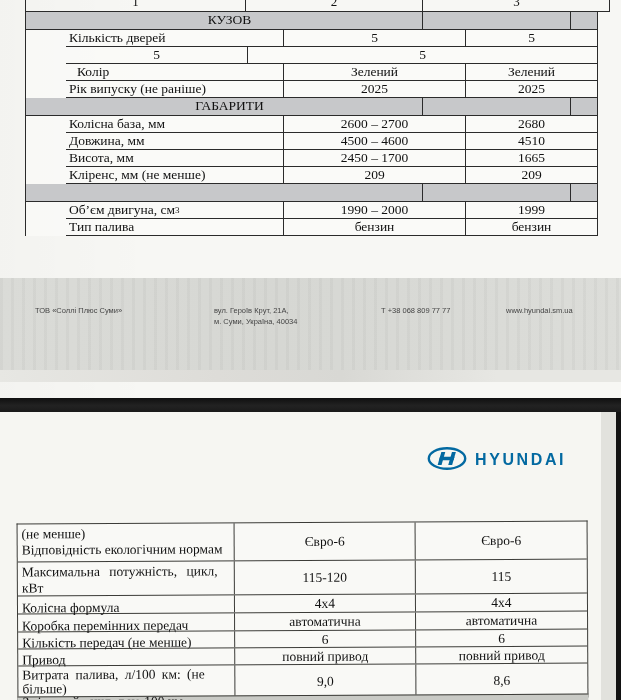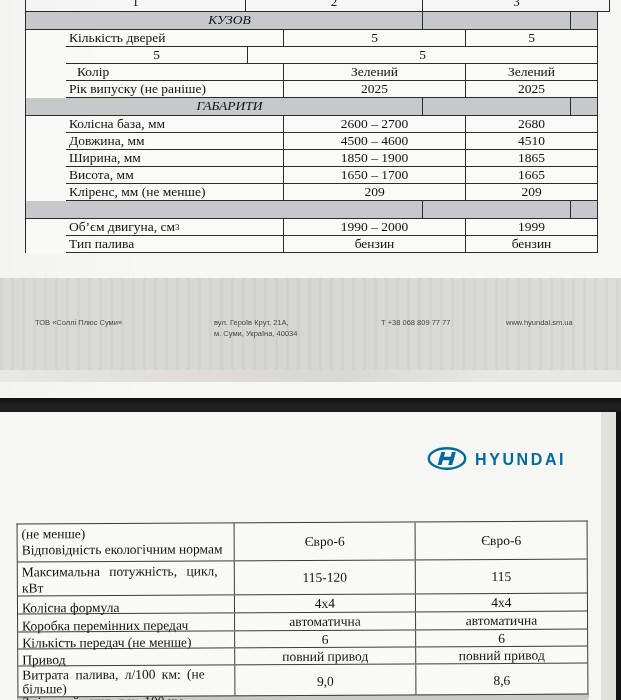--- a/index.html
+++ b/index.html
@@ -30,42 +30,42 @@
 
   .t1-body {
     width:573px; box-sizing:border-box;
     border-left:1px solid #2b2b2b; border-right:1px solid #2b2b2b;
     background:rgba(253,253,251,0.5);
   }
   .sec {
     position:relative; height:17px; border-bottom:1px solid #2b2b2b;
     background:#c7c8ca; font-size:13.5px;
   }
-  .sec .title { position:absolute; left:0; top:0; width:407px; text-align:center;font-style:italic; }
+  .sec .title { position:absolute; left:0; top:0; width:407px; text-align:center; }
   .sec .sd { position:absolute; top:0; width:1px; height:17px; background:#2b2b2b; }
   .sec .sd1 { left:396px; } .sec .sd2 { left:544px; }
 
   .r { display:flex; height:16px; border-bottom:1px solid #2b2b2b; font-size:13.5px;margin-left:40px; }
   .r .c1 { width:214px; box-sizing:content-box; border-right:1px solid #2b2b2b;
            display:flex; align-items:center; padding-left:3px; }
   .r .c1.indent { padding-left:11px; width:206px; }
   .r .c2 { width:181px; border-right:1px solid #2b2b2b;
            display:flex; align-items:center; justify-content:center; }
   .r .c3 { flex:1; display:flex; align-items:center; justify-content:center; }
   sup { font-size:9px; line-height:0; }
 
   
   .footer {
     position:absolute; left:0; top:278px; width:621px; height:92px;
     background:
       repeating-linear-gradient(90deg, rgba(90,90,88,0.05) 0 3px, rgba(0,0,0,0) 3px 11px),
       linear-gradient(90deg,#dadbd7 0%, #d6d7d3 45%, #dcddd9 100%);
     font-family:"Liberation Sans", sans-serif; font-size:7.5px; color:#454545;
   }
-  .fc { position:absolute; top:28px; white-space:nowrap;margin-top:12px; }
+  .fc { position:absolute; top:28px; white-space:nowrap; }
   .f-company { left:35px; }
   .f-address { left:214px; line-height:10.5px; white-space:normal; width:95px; }
   .f-phone   { left:381px; }
   .f-site    { left:506px; }
 
   .scan-strip {
     position:absolute; left:0; top:370px; width:621px; height:12px;
     background:linear-gradient(90deg,#e7e7e3 0%, #dddcd8 35%, #d8d8d4 55%, #e7e7e3 80%);
   }
 
@@ -163,27 +163,22 @@
         <div class="c1">Колісна база, мм</div>
         <div class="c2">2600 – 2700</div>
         <div class="c3">2680</div>
       </div>
       <div class="r">
         <div class="c1">Довжина, мм</div>
         <div class="c2">4500 – 4600</div>
         <div class="c3">4510</div>
       </div>
       <div class="r">
-        <div class="c1">Ширина, мм</div>
-        <div class="c2">1850 – 1900</div>
-        <div class="c3">1865</div>
-      </div>
-      <div class="r">
         <div class="c1">Висота, мм</div>
-        <div class="c2">1650 – 1700</div>
+        <div class="c2">2450 – 1700</div>
         <div class="c3">1665</div>
       </div>
       <div class="r">
         <div class="c1">Кліренс, мм (не менше)</div>
         <div class="c2">209</div>
         <div class="c3">209</div>
       </div>
 
       <div class="sec">
         <i class="sd sd1"></i>

